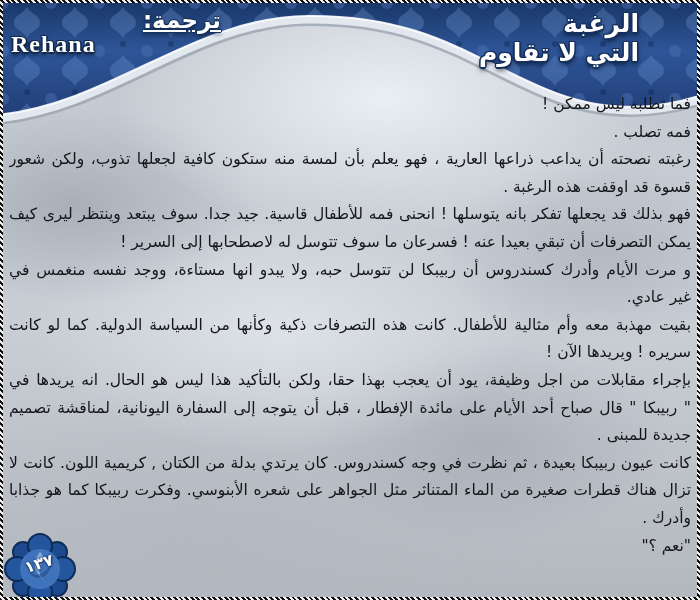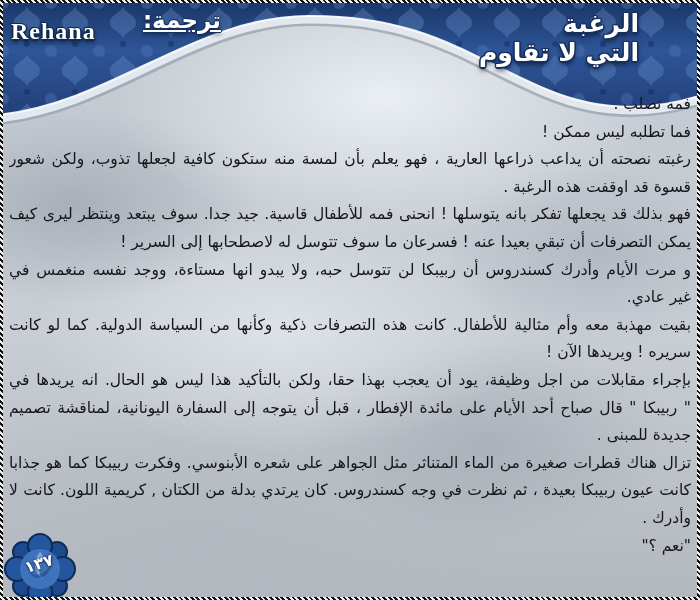--- a/index.html
+++ b/index.html
@@ -27,21 +27,21 @@
       -1px -1px #142f5c,1px 1px #142f5c,-1px 1px #142f5c,1px -1px #142f5c,
       0 3px 5px rgba(2,12,35,0.85);
   }
   .translator-label{
     position:absolute;top:4px;left:112px;width:106px;text-align:right;direction:rtl;
     color:#fff;font-weight:bold;font-size:23px;
     text-shadow:-1px 0 #14305c,1px 0 #14305c,0 -1px #14305c,0 1px #14305c,0 2px 4px rgba(2,12,35,.8);
     text-decoration:underline;
   }
   .translator-name{
-    position:absolute;top:15px;left:8px;
+    position:absolute;top:28px;left:8px;
     color:#fff;font-weight:bold;font-size:24px;letter-spacing:1px;
     font-family:"Liberation Serif", serif;
     text-shadow:-1.5px 0 #12294e,1.5px 0 #12294e,0 -1.5px #12294e,0 1.5px #12294e,
       1px 1px #12294e,-1px -1px #12294e,0 3px 4px rgba(2,12,35,.85);
   }
   .text-block{
     position:absolute;top:88px;left:6px;right:6px;direction:rtl;
     color:#15161a;font-size:15.5px;
   }
   .line{height:27.6px;line-height:27.6px;text-align:right;white-space:nowrap;overflow:visible;}
@@ -87,35 +87,35 @@
 
   <div class="title">
     <div>الرغبة</div>
     <div>التي لا تقاوم</div>
   </div>
 
   <div class="translator-label">ترجمة:</div>
   <div class="translator-name">Rehana</div>
 
   <div class="text-block">
+    <div class="line">فما تطلبه ليس ممكن !</div>
     <div class="line">فمه تصلب .</div>
-    <div class="line">فما تطلبه ليس ممكن !</div>
     <div class="line j">رغبته نصحته أن يداعب ذراعها العارية ، فهو يعلم بأن لمسة منه ستكون كافية لجعلها تذوب، ولكن شعور اشد</div>
     <div class="line">قسوة قد اوقفت هذه الرغبة .</div>
     <div class="line j">فهو بذلك قد يجعلها تفكر بانه يتوسلها ! انحنى فمه للأطفال قاسية. جيد جدا. سوف يبتعد وينتظر ليرى كيف</div>
     <div class="line">يمكن التصرفات أن تبقي بعيدا عنه ! فسرعان ما سوف تتوسل له لاصطحابها إلى السرير !</div>
     <div class="line j">و مرت الأيام وأدرك كسندروس أن ربيبكا لن تتوسل حبه، ولا يبدو انها مستاءة، ووجد نفسه منغمس في ارتباك</div>
     <div class="line">غير عادي.</div>
     <div class="line j">بقيت مهذبة معه وأم مثالية للأطفال. كانت هذه التصرفات ذكية وكأنها من السياسة الدولية. كما لو كانت تقوم</div>
     <div class="line">سريره ! ويريدها الآن !</div>
     <div class="line j">بإجراء مقابلات من اجل وظيفة، يود أن يعجب بهذا حقا، ولكن بالتأكيد هذا ليس هو الحال. انه يريدها في</div>
     <div class="line j">" ربيبكا " قال صباح أحد الأيام على مائدة الإفطار ، قبل أن يتوجه إلى السفارة اليونانية، لمناقشة تصميم مكتبة</div>
     <div class="line">جديدة للمبنى .</div>
+    <div class="line j">كانت عيون ربيبكا بعيدة ، ثم نظرت في وجه كسندروس. كان يرتدي بدلة من الكتان , كريمية اللون. كانت لا</div>
     <div class="line j">تزال هناك قطرات صغيرة من الماء المتناثر مثل الجواهر على شعره الأبنوسي. وفكرت ربيبكا كما هو جذابا</div>
-    <div class="line j">كانت عيون ربيبكا بعيدة ، ثم نظرت في وجه كسندروس. كان يرتدي بدلة من الكتان , كريمية اللون. كانت لا</div>
     <div class="line">وأدرك .</div>
     <div class="line">"نعم ؟"</div>
   </div>
 
   <svg class="ornament" width="72" height="72" viewBox="0 0 72 72" aria-hidden="true">
     <g stroke="#0f2c58" stroke-width="2">
       <circle cx="19" cy="19" r="10" fill="#1d4a8f"></circle>
       <circle cx="53" cy="19" r="10" fill="#1d4a8f"></circle>
       <circle cx="19" cy="53" r="10" fill="#1d4a8f"></circle>
       <circle cx="53" cy="53" r="10" fill="#1d4a8f"></circle>

